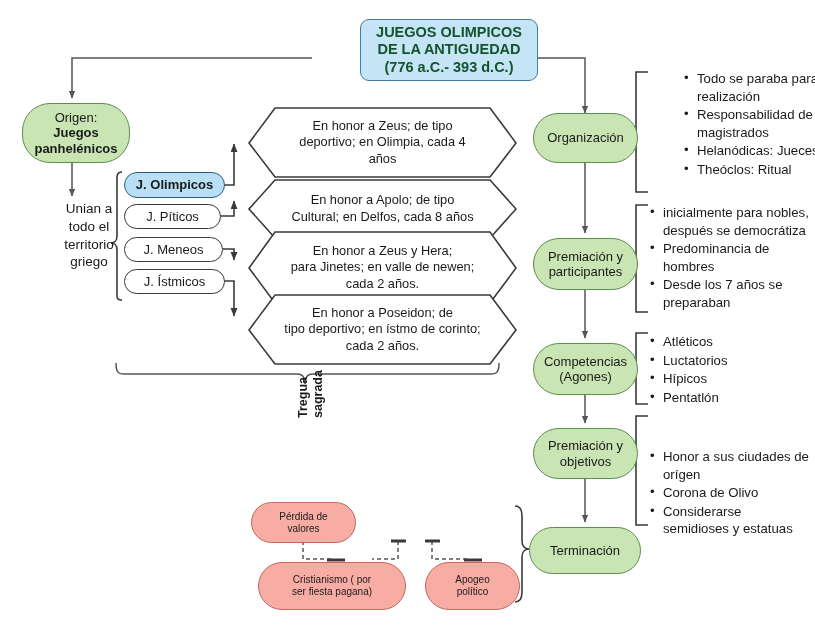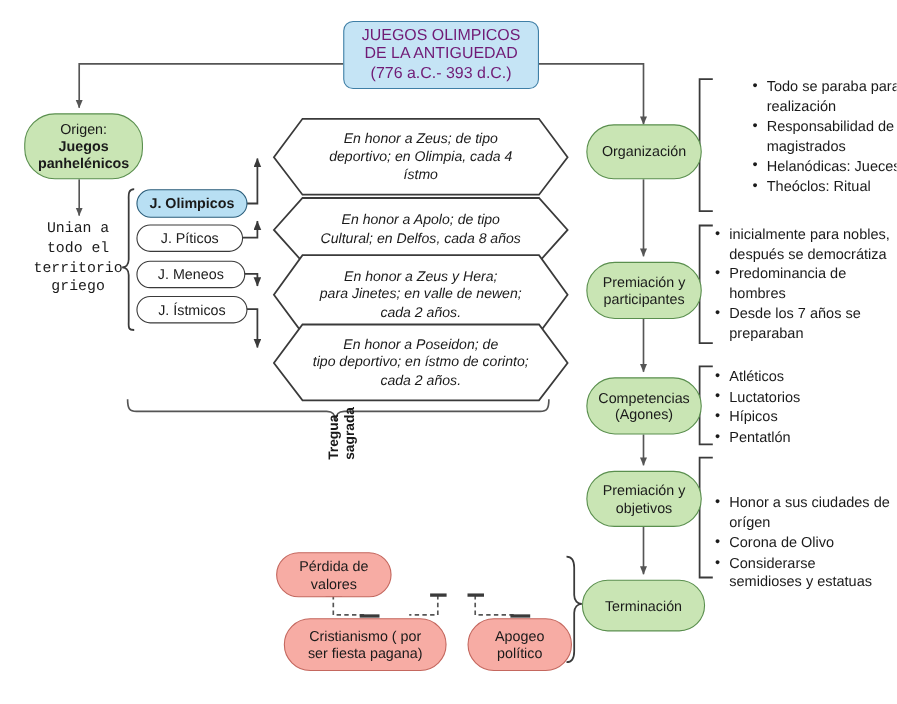--- a/index.html
+++ b/index.html
@@ -10,29 +10,29 @@
     color:#1a1a1a;
     overflow:hidden;
   }
   #canvas{position:absolute;left:0;top:0;width:815px;height:640px;}
   svg.layer{position:absolute;left:0;top:0;width:815px;height:640px;pointer-events:none;}
 
   .node{position:absolute;box-sizing:border-box;display:flex;align-items:center;
         justify-content:center;text-align:center;line-height:1.18;}
   .rounded-rect{border:1.6px solid #5a8f4e;background:#c9e5b4;border-radius:9px;}
   .title-box{border:1.6px solid #3f7fa6;background:#c5e4f5;border-radius:9px;
-             font-weight:normal;font-size:14.5px;color:#701a75;}
+             font-weight:bold;font-size:14.5px;color:#14532d;margin-left:48px;}
   .pill-green{border:1.6px solid #5a8f4e;background:#c9e5b4;border-radius:999px;font-size:13px;}
   .pill-blue{border:1.6px solid #2b5d7a;background:#b8dff3;border-radius:999px;
              font-size:13px;font-weight:bold;}
   .pill-white{border:1.6px solid #3a3a3a;background:#ffffff;border-radius:999px;font-size:13px;}
-  .pill-pink{border:1.6px solid #c4675e;background:#f7aca4;border-radius:999px;font-size:13px;}
+  .pill-pink{border:1.6px solid #c4675e;background:#f7aca4;border-radius:999px;font-size:10px;}
   .plain-text{position:absolute;text-align:center;font-size:13.5px;line-height:1.32;}
   .hexlabel{position:absolute;text-align:center;font-size:12.8px;line-height:1.3;
-            display:flex;align-items:center;justify-content:center;font-style:italic;}
+            display:flex;align-items:center;justify-content:center;}
   .bullets{position:absolute;font-size:13.2px;line-height:1.33;}
   .bullets ul{margin:0;padding:0;list-style:none;}
   .bullets li{position:relative;padding-left:13px;margin:0 0 1px 0;}
   .bullets li:before{content:"\2022";position:absolute;left:0;top:-1px;}
   .vert-label{position:absolute;font-size:12.5px;font-weight:bold;
               transform:rotate(-90deg);transform-origin:left top;white-space:nowrap;}
   .origen-l1{font-weight:normal;}
   .origen-l2{font-weight:bold;}
 </style>
 </head>
@@ -118,36 +118,36 @@
     <div>DE LA ANTIGUEDAD</div>
     <div>(776 a.C.- 393 d.C.)</div>
   </div>
 
   <div class="node rounded-rect" style="left:22px;top:103px;width:108px;height:60px;border-radius:28px;flex-direction:column;font-size:13px;">
     <div class="origen-l1">Origen:</div>
     <div class="origen-l2">Juegos</div>
     <div class="origen-l3 origen-l2">panhelénicos</div>
   </div>
 
-  <div class="plain-text" style="left:18px;top:200px;width:106px;font-family:Liberation Mono, monospace;">
+  <div class="plain-text" style="left:36px;top:200px;width:106px;">
     <div>Unian a</div>
     <div>todo el</div>
     <div>territorio</div>
     <div>griego</div>
   </div>
 
   <div class="node pill-blue" style="left:124px;top:172px;width:101px;height:26px;">J. Olimpicos</div>
   <div class="node pill-white" style="left:124px;top:204px;width:97px;height:25px;">J. Píticos</div>
   <div class="node pill-white" style="left:124px;top:237px;width:99px;height:25px;">J. Meneos</div>
   <div class="node pill-white" style="left:124px;top:269px;width:101px;height:25px;">J. Ístmicos</div>
 
   <div class="hexlabel" style="left:260px;top:108px;width:245px;height:69px;flex-direction:column;">
     <div>En honor a Zeus; de tipo</div>
     <div>deportivo; en Olimpia, cada 4</div>
-    <div>ístmo</div>
+    <div>años</div>
   </div>
   <div class="hexlabel" style="left:260px;top:180px;width:245px;height:58px;flex-direction:column;">
     <div>En honor a Apolo; de tipo</div>
     <div>Cultural; en Delfos, cada 8 años</div>
   </div>
   <div class="hexlabel" style="left:258px;top:232px;width:249px;height:71px;flex-direction:column;">
     <div>En honor a Zeus y Hera;</div>
     <div>para Jinetes; en valle de newen;</div>
     <div>cada 2 años.</div>
   </div>

